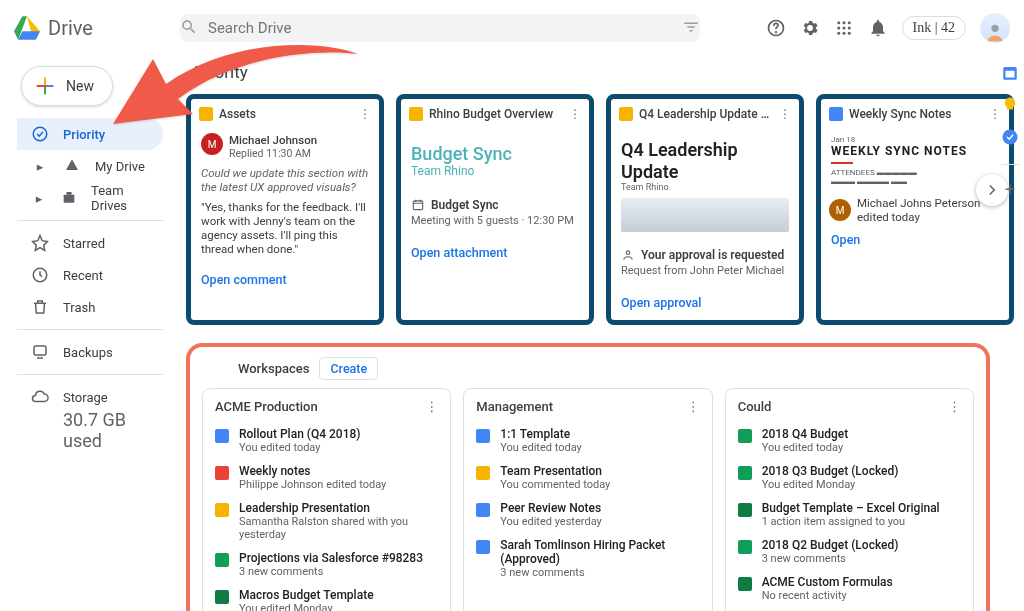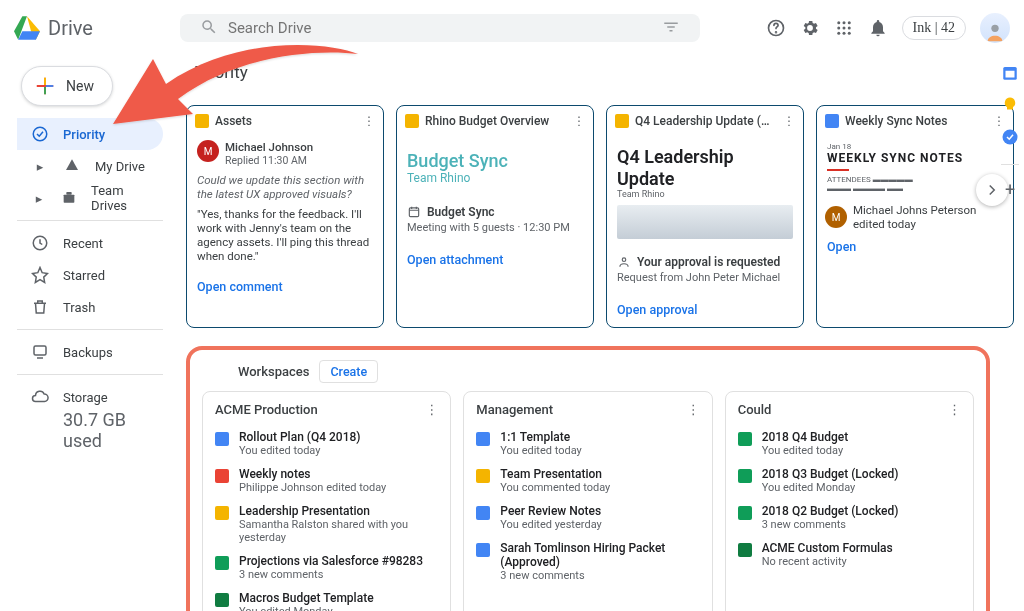--- a/index.html
+++ b/index.html
@@ -2,21 +2,21 @@
 <html><head>
 <meta charset="utf-8">
 <style>
   * { box-sizing: border-box; margin: 0; padding: 0; font-family: Roboto, Arial, sans-serif; }
   body { width: 1024px; height: 611px; overflow: hidden; background: #fff; color: #3c4043; font-size: 13px; position: relative; }
 
   
   .header { display: flex; align-items: center; height: 56px; padding: 0 14px; }
   .logo { display: flex; align-items: center; gap: 8px; width: 166px; }
   .brand { font-size: 20px; color: #5f6368; font-weight: 400; }
-  .search { flex: 1; max-width: 520px; height: 28px; background: #f1f3f4; border-radius: 8px; display: flex; align-items: center; padding: 0 20px; color: #5f6368; }
+  .search { flex: 1; max-width: 520px; height: 28px; background: #f1f3f4; border-radius: 8px; display: flex; align-items: center; padding: 0 0; color: #5f6368; }
   .search-icon { margin-right: 10px; opacity: .6; }
   .search input { flex: 1; border: none; background: transparent; font-size: 15px; color: #5f6368; outline: none; }
   .tune-icon { opacity: .6; }
   .header-right { margin-left: auto; display: flex; align-items: center; gap: 14px; }
   .header-icon { width: 20px; height: 20px; color: #5f6368; display: flex; align-items: center; justify-content: center; }
   .ink-chip { font-family: "Brush Script MT", cursive; border: 1px solid #dadce0; border-radius: 14px; padding: 3px 10px; font-size: 14px; color: #3c4043; }
   .avatar-hdr { width: 30px; height: 30px; border-radius: 50%; background: linear-gradient(#e8f0fe,#d2e3fc); display: flex; align-items: flex-end; justify-content: center; overflow: hidden; }
   .avatar-hdr svg { width: 22px; height: 22px; }
 
   
@@ -28,21 +28,21 @@
   .nav-item .ico { width: 18px; height: 18px; color: #5f6368; display: flex; align-items: center; justify-content: center; }
   .nav-item.active .ico { color: #1967d2; }
   .nav-divider { height: 1px; background: #e0e0e0; margin: 6px 0; }
   .storage-sub { font-size: 18px; color: #5f6368; padding-left: 46px; margin-top: -4px; }
 
   
   .main { position: absolute; left: 180px; top: 56px; right: 28px; bottom: 0; padding: 0 6px; }
   .page-title { font-size: 17px; color: #3c4043; padding: 6px 8px 12px; }
   .priority-row { display: flex; gap: 12px; position: relative; }
 
-  .card { background: #fff; border: 1px solid #0c4a6e; border-radius: 8px; width: 198px; flex: 0 0 198px; display: flex; flex-direction: column; margin-top: 11px; }
+  .card { background: #fff; border: 5px solid #0c4a6e; border-radius: 8px; width: 198px; flex: 0 0 198px; display: flex; flex-direction: column; }
   .card-head { display: flex; align-items: center; gap: 6px; padding: 8px 8px; font-size: 12px; font-weight: 500; color: #3c4043; }
   .card-head .more { margin-left: auto; color: #5f6368; cursor: pointer; }
   .doc-ico { width: 14px; height: 14px; border-radius: 2px; flex-shrink: 0; }
   .card-body { padding: 4px 10px 8px; font-size: 11.5px; color: #3c4043; min-height: 100px; }
   .who { display: flex; gap: 6px; align-items: flex-start; margin-bottom: 6px; }
   .av-sm { width: 22px; height: 22px; border-radius: 50%; background: #c5221f; flex-shrink: 0; display:flex;align-items:center;justify-content:center;color:#fff;font-size:10px; }
   .card-body em { font-style: italic; color: #5f6368; display: block; margin-bottom: 6px; font-size: 11.5px; }
   .q4-preview { padding: 10px; }
   .q4-preview .big { font-size: 18px; font-weight: 600; color: #202124; line-height: 1.2; }
   .q4-preview .mtn { height: 34px; background: linear-gradient(0deg,#c4cdd6,#e8edf1); border-radius: 2px; margin-top:6px; }
@@ -184,33 +184,33 @@
             <rect x="4" y="7" width="16" height="12" rx="1"></rect>
             <rect x="8" y="3" width="8" height="4" rx="1"></rect>
           </svg>
         </span>
         <span>Team Drives</span>
       </div>
     <div class="nav-divider"></div>
     <div class="nav-item">
         <span class="ico">
           <svg width="18" height="18" viewBox="0 0 24 24" fill="none" stroke="#5f6368" stroke-width="2">
+            <path d="M12 2l2.9 6.9L22 10l-5 4.8L18.2 22 12 18.3 5.8 22 7 14.8 2 10l7.1-1.1z"></path>
+          </svg>
+        </span>
+        <span>Starred</span>
+      </div>
+    <div class="nav-item">
+        <span class="ico">
+          <svg width="18" height="18" viewBox="0 0 24 24" fill="none" stroke="#5f6368" stroke-width="2">
             <circle cx="12" cy="12" r="9"></circle>
             <path d="M12 7v5l3 2"></path>
           </svg>
         </span>
         <span>Recent</span>
-      </div>
-    <div class="nav-item">
-        <span class="ico">
-          <svg width="18" height="18" viewBox="0 0 24 24" fill="none" stroke="#5f6368" stroke-width="2">
-            <path d="M12 2l2.9 6.9L22 10l-5 4.8L18.2 22 12 18.3 5.8 22 7 14.8 2 10l7.1-1.1z"></path>
-          </svg>
-        </span>
-        <span>Starred</span>
       </div>
     <div class="nav-item">
         <span class="ico">
           <svg width="18" height="18" viewBox="0 0 24 24" fill="none" stroke="#5f6368" stroke-width="2">
             <path d="M4 7h16M9 7V4h6v3M6 7l1 13h10l1-13"></path>
           </svg>
         </span>
         <span>Trash</span>
       </div>
     <div class="nav-divider"></div>
@@ -426,20 +426,27 @@
             <div class="meta">
               <div class="n">2018 Q4 Budget</div>
               <div class="s">You edited today</div>
             </div>
           </div>
           <div class="ws-item">
             <span class="doc-ico" style="background:#0f9d58;margin-top:2px"></span>
             <div class="meta">
               <div class="n">2018 Q3 Budget (Locked)</div>
               <div class="s">You edited Monday</div>
+            </div>
+          </div>
+          <div class="ws-item">
+            <span class="doc-ico" style="background:#107c41;margin-top:2px"></span>
+            <div class="meta">
+              <div class="n">Budget Template – Excel Original</div>
+              <div class="s">1 action item assigned to you</div>
             </div>
           </div>
           <div class="ws-item">
             <span class="doc-ico" style="background:#0f9d58;margin-top:2px"></span>
             <div class="meta">
               <div class="n">2018 Q2 Budget (Locked)</div>
               <div class="s">3 new comments</div>
             </div>
           </div>
           <div class="ws-item">

